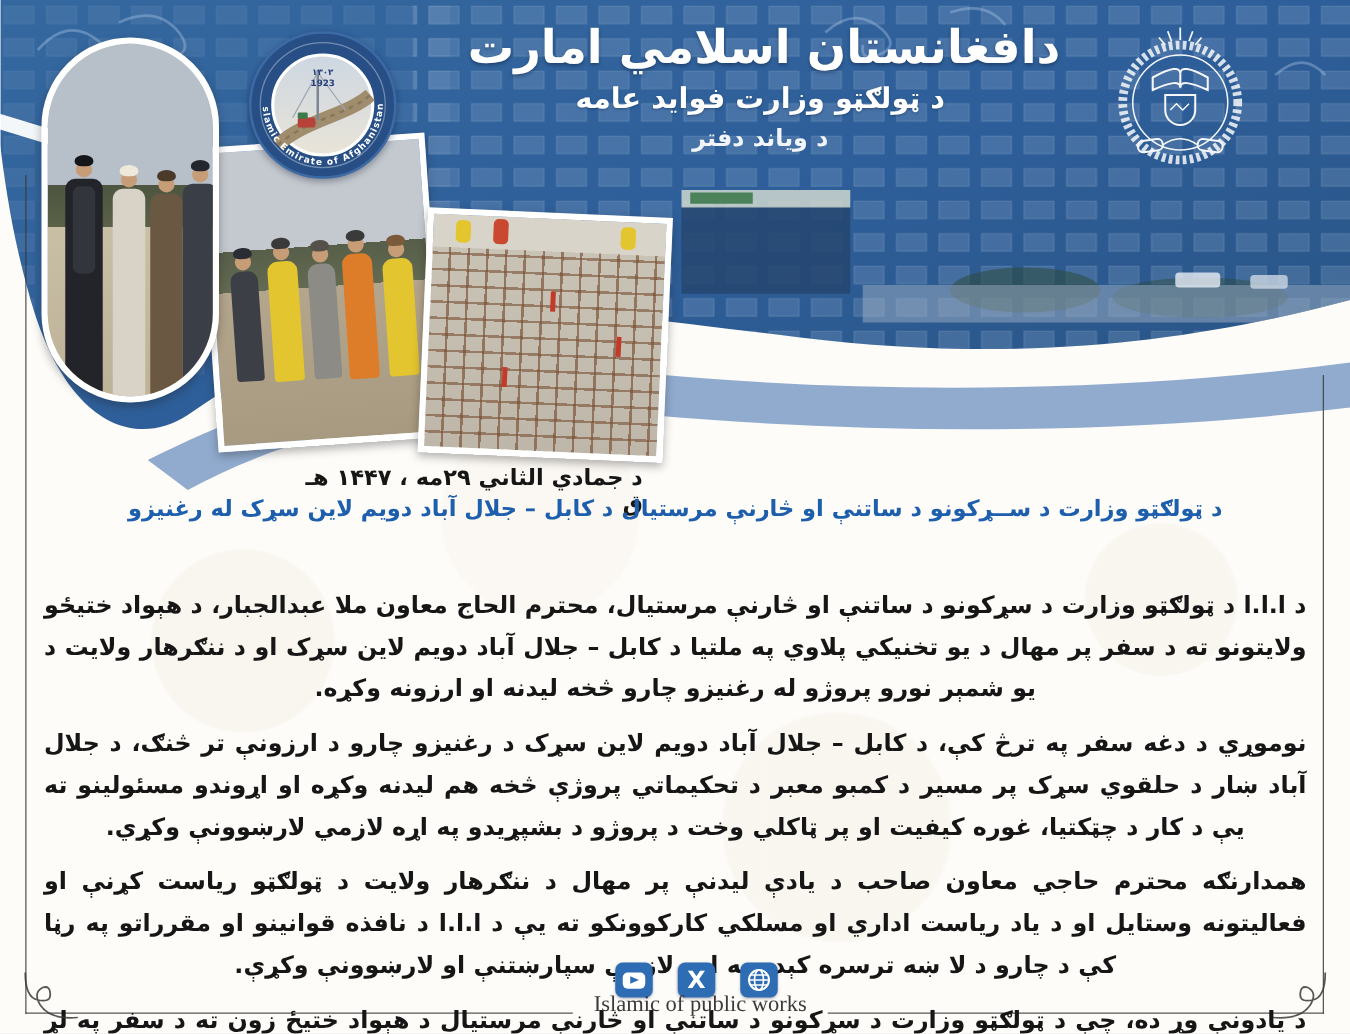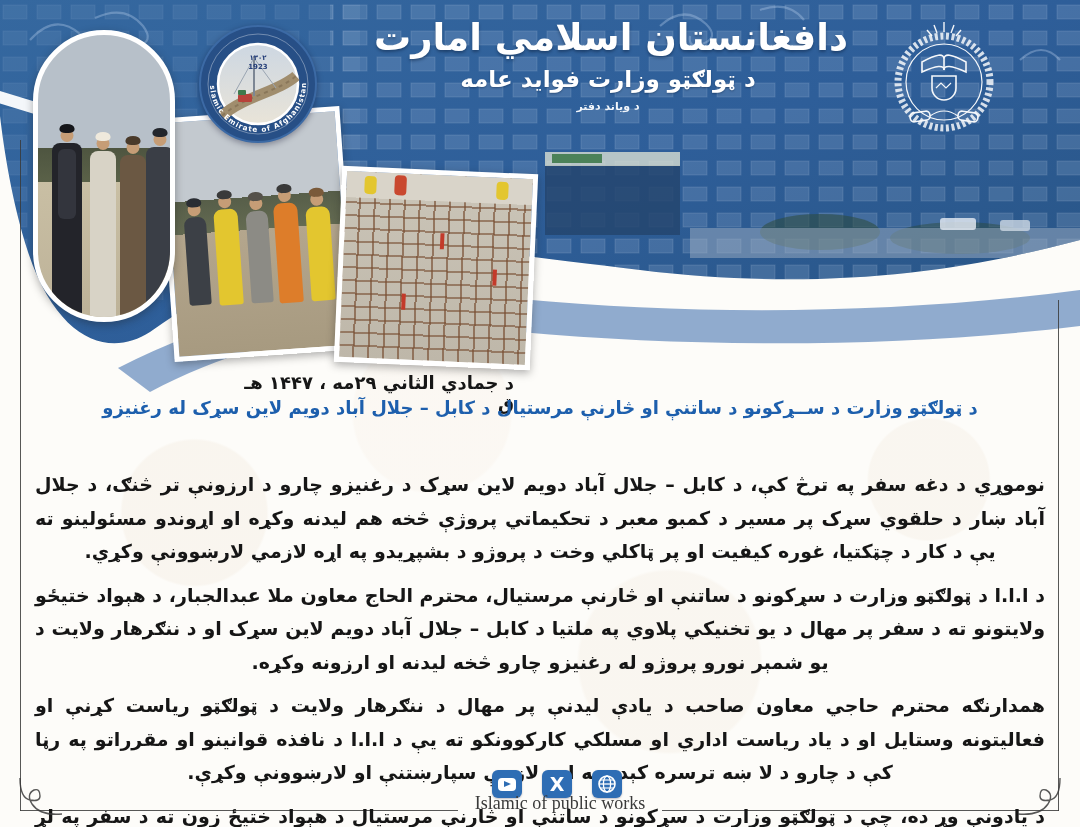--- a/index.html
+++ b/index.html
@@ -19,21 +19,21 @@
   .band-svg{ position:absolute; top:0; left:0; z-index:1; }
   .band-stripe{ position:absolute; left:-30px; top:128px; width:300px; height:12px;
     background:#ffffff; transform:rotate(17deg); z-index:2; opacity:.95;}
   
   .callig{ position:absolute; top:16px; left:368px; width:480px; text-align:right;
     color:#ffffff; font-size:37px; font-weight:bold; z-index:6;
     text-shadow:0 2px 3px rgba(10,30,60,.45); letter-spacing:1px;}
   .ministry-name{ position:absolute; top:66px; left:368px; width:480px; text-align:center;
     color:#ffffff; font-size:23px; font-weight:bold; z-index:6; text-shadow:0 1px 2px rgba(10,30,60,.4);}
   .office-name{ position:absolute; top:100px; left:368px; width:480px; text-align:center;
-    color:#f2f6fb; font-size:11px; font-weight:bold; z-index:6;}
+    color:#f2f6fb; font-size:19px; font-weight:bold; z-index:6;}
   
   .emblem{ position:absolute; top:18px; left:880px; z-index:6; }
   .mlogo{ position:absolute; top:22px; left:196px; z-index:7; filter:drop-shadow(0 2px 3px rgba(0,0,30,.35)); }
   
   .photo{ position:absolute; border:5px solid #ffffff; box-shadow:0 3px 8px rgba(30,30,30,.35); overflow:hidden; z-index:4;}
   .photo-oval{ left:33px; top:30px; width:142px; height:292px; border-radius:71px;
     background:linear-gradient(#b7c0c9 0%, #b7c0c9 40%, #4e5540 40%, #5a6148 52%, #c9bfa4 52%, #bdb298 100%); z-index:5;}
   .photo-walk{ left:166px; top:112px; width:182px; height:244px; transform:rotate(-4deg);
     background:linear-gradient(#c3c9cf 0%, #c3c9cf 34%, #575e49 34%, #646b52 48%, #b4a68d 48%, #a79a80 100%);}
   .photo-rebar{ left:338px; top:170px; width:196px; height:196px; transform:rotate(2.5deg);
@@ -235,22 +235,22 @@
     <span class="marker" style="left:60px;top:120px;"></span>
   </div>
 
   <div class="date-line">د جمادي الثاني ۲۹مه ، ۱۴۴۷ هـ ق</div>
 
   <div class="lead">
     <div>د ټولګټو وزارت د ســړکونو د ساتنې او څارنې مرستیال د کابل – جلال آباد دویم لاین سړک له رغنیزو</div>
   </div>
 
   <div class="body-text">
+    <p>د ا.ا.ا د ټولګټو وزارت د سړکونو د ساتنې او څارنې مرستیال، محترم الحاج معاون ملا عبدالجبار، د هېواد ختیځو ولایتونو ته د سفر پر مهال د یو تخنیکي پلاوي په ملتیا د کابل – جلال آباد دویم لاین سړک او د ننګرهار ولایت د یو شمېر نورو پروژو له رغنیزو چارو څخه لیدنه او ارزونه وکړه.</p>
     <p>نوموړي د دغه سفر په ترڅ کې، د کابل – جلال آباد دویم لاین سړک د رغنیزو چارو د ارزونې تر څنګ، د جلال آباد ښار د حلقوي سړک پر مسیر د کمبو معبر د تحکیماتي پروژې څخه هم لیدنه وکړه او اړوندو مسئولینو ته یې د کار د چټکتیا، غوره کیفیت او پر ټاکلي وخت د پروژو د بشپړیدو په اړه لازمي لارښوونې وکړي.</p>
-    <p>د ا.ا.ا د ټولګټو وزارت د سړکونو د ساتنې او څارنې مرستیال، محترم الحاج معاون ملا عبدالجبار، د هېواد ختیځو ولایتونو ته د سفر پر مهال د یو تخنیکي پلاوي په ملتیا د کابل – جلال آباد دویم لاین سړک او د ننګرهار ولایت د یو شمېر نورو پروژو له رغنیزو چارو څخه لیدنه او ارزونه وکړه.</p>
     <p>همدارنګه محترم حاجي معاون صاحب د یادې لیدنې پر مهال د ننګرهار ولایت د ټولګټو ریاست کړنې او فعالیتونه وستایل او د یاد ریاست اداري او مسلکي کارکوونکو ته یې د ا.ا.ا د نافذه قوانینو او مقرراتو په رڼا کې د چارو د لا ښه ترسره کېدو په اړه لازمې سپارښتنې او لارښوونې وکړې.</p>
     <p>د یادونې وړ ده، چې د ټولګټو وزارت د سړکونو د ساتنې او څارنې مرستیال د هېواد ختیځ زون ته د سفر په لړ کې د لغمان، کنړ او نورستان ولایتونو کې هم د یو شمېر پراختیایي پروژو څخه لیدنې ترسره کړې دي.</p>
   </div>
 
   <div class="frame-line fl-left"></div>
   <div class="frame-line fl-right"></div>
   <div class="frame-line fl-bottom-l"></div>
   <div class="frame-line fl-bottom-r"></div>
   <svg class="flourish" style="left:10px;top:770px;" width="60" height="50" viewBox="0 0 60 50">
     <path d="M52,44 Q30,46 22,34 Q16,24 24,20 Q30,18 30,26 Q30,32 20,30 Q10,28 10,8" stroke="#3a3a3a" stroke-width="1.4" fill="none" opacity="0.85"></path>

